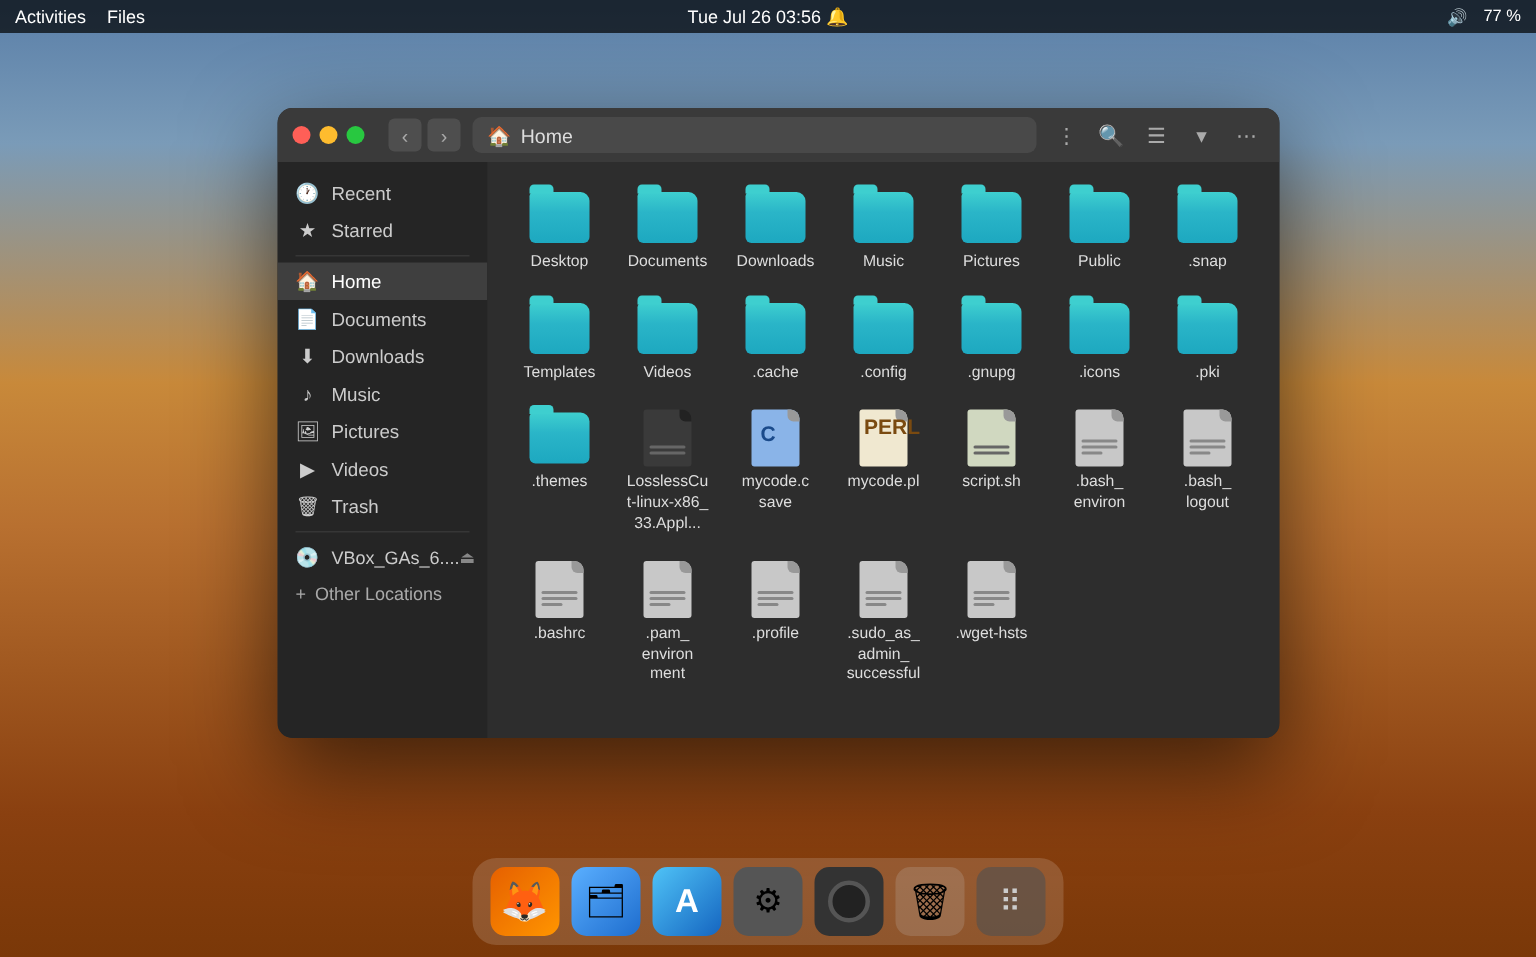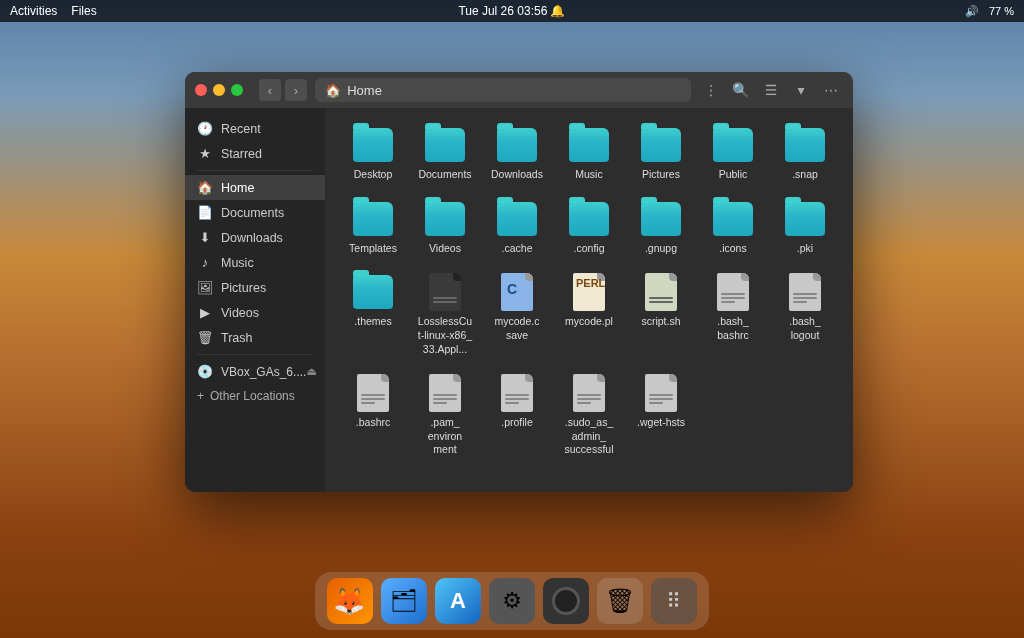--- a/index.html
+++ b/index.html
@@ -504,21 +504,21 @@
             <div class="file-icon">
               <div class="doc-icon" style="background:#8ab4e8;">
       <span style="font-size:14px;font-weight:bold;color:#1a4a8a;position:absolute;top:8px;left:6px;">C</span>
     </div>
             </div>
             <div class="file-name">mycode.c​save</div>
           </div>
           <div class="file-item">
             <div class="file-icon">
               <div class="doc-icon" style="background:#f0e8d0;">
-      <span style="font-size:11px;font-weight:bold;color:#7a4a10;position:absolute;top:4px;left:3px;line-height:1.1;">PERL</span>
+      <span style="font-size:14px;font-weight:bold;color:#7a4a10;position:absolute;top:4px;left:3px;line-height:1.1;">PERL</span>
     </div>
             </div>
             <div class="file-name">mycode.pl</div>
           </div>
           <div class="file-item">
             <div class="file-icon">
               <div class="doc-icon" style="background:#d0d8c0;">
       <div class="doc-icon-lines">
         <div class="doc-line" style="background:#666;"></div>
         <div class="doc-line" style="background:#666;"></div>
@@ -530,21 +530,21 @@
           <div class="file-item">
             <div class="file-icon">
               <div class="doc-icon" style="background:#c8c8c8;">
       <div class="doc-icon-lines">
         <div class="doc-line"></div>
         <div class="doc-line"></div>
         <div class="doc-line" style="width:60%"></div>
       </div>
     </div>
             </div>
-            <div class="file-name">.bash_​bashrc</div>
+            <div class="file-name">.bash_​environ</div>
           </div>
           <div class="file-item">
             <div class="file-icon">
               <div class="doc-icon" style="background:#c8c8c8;">
       <div class="doc-icon-lines">
         <div class="doc-line"></div>
         <div class="doc-line"></div>
         <div class="doc-line" style="width:60%"></div>
       </div>
     </div>

